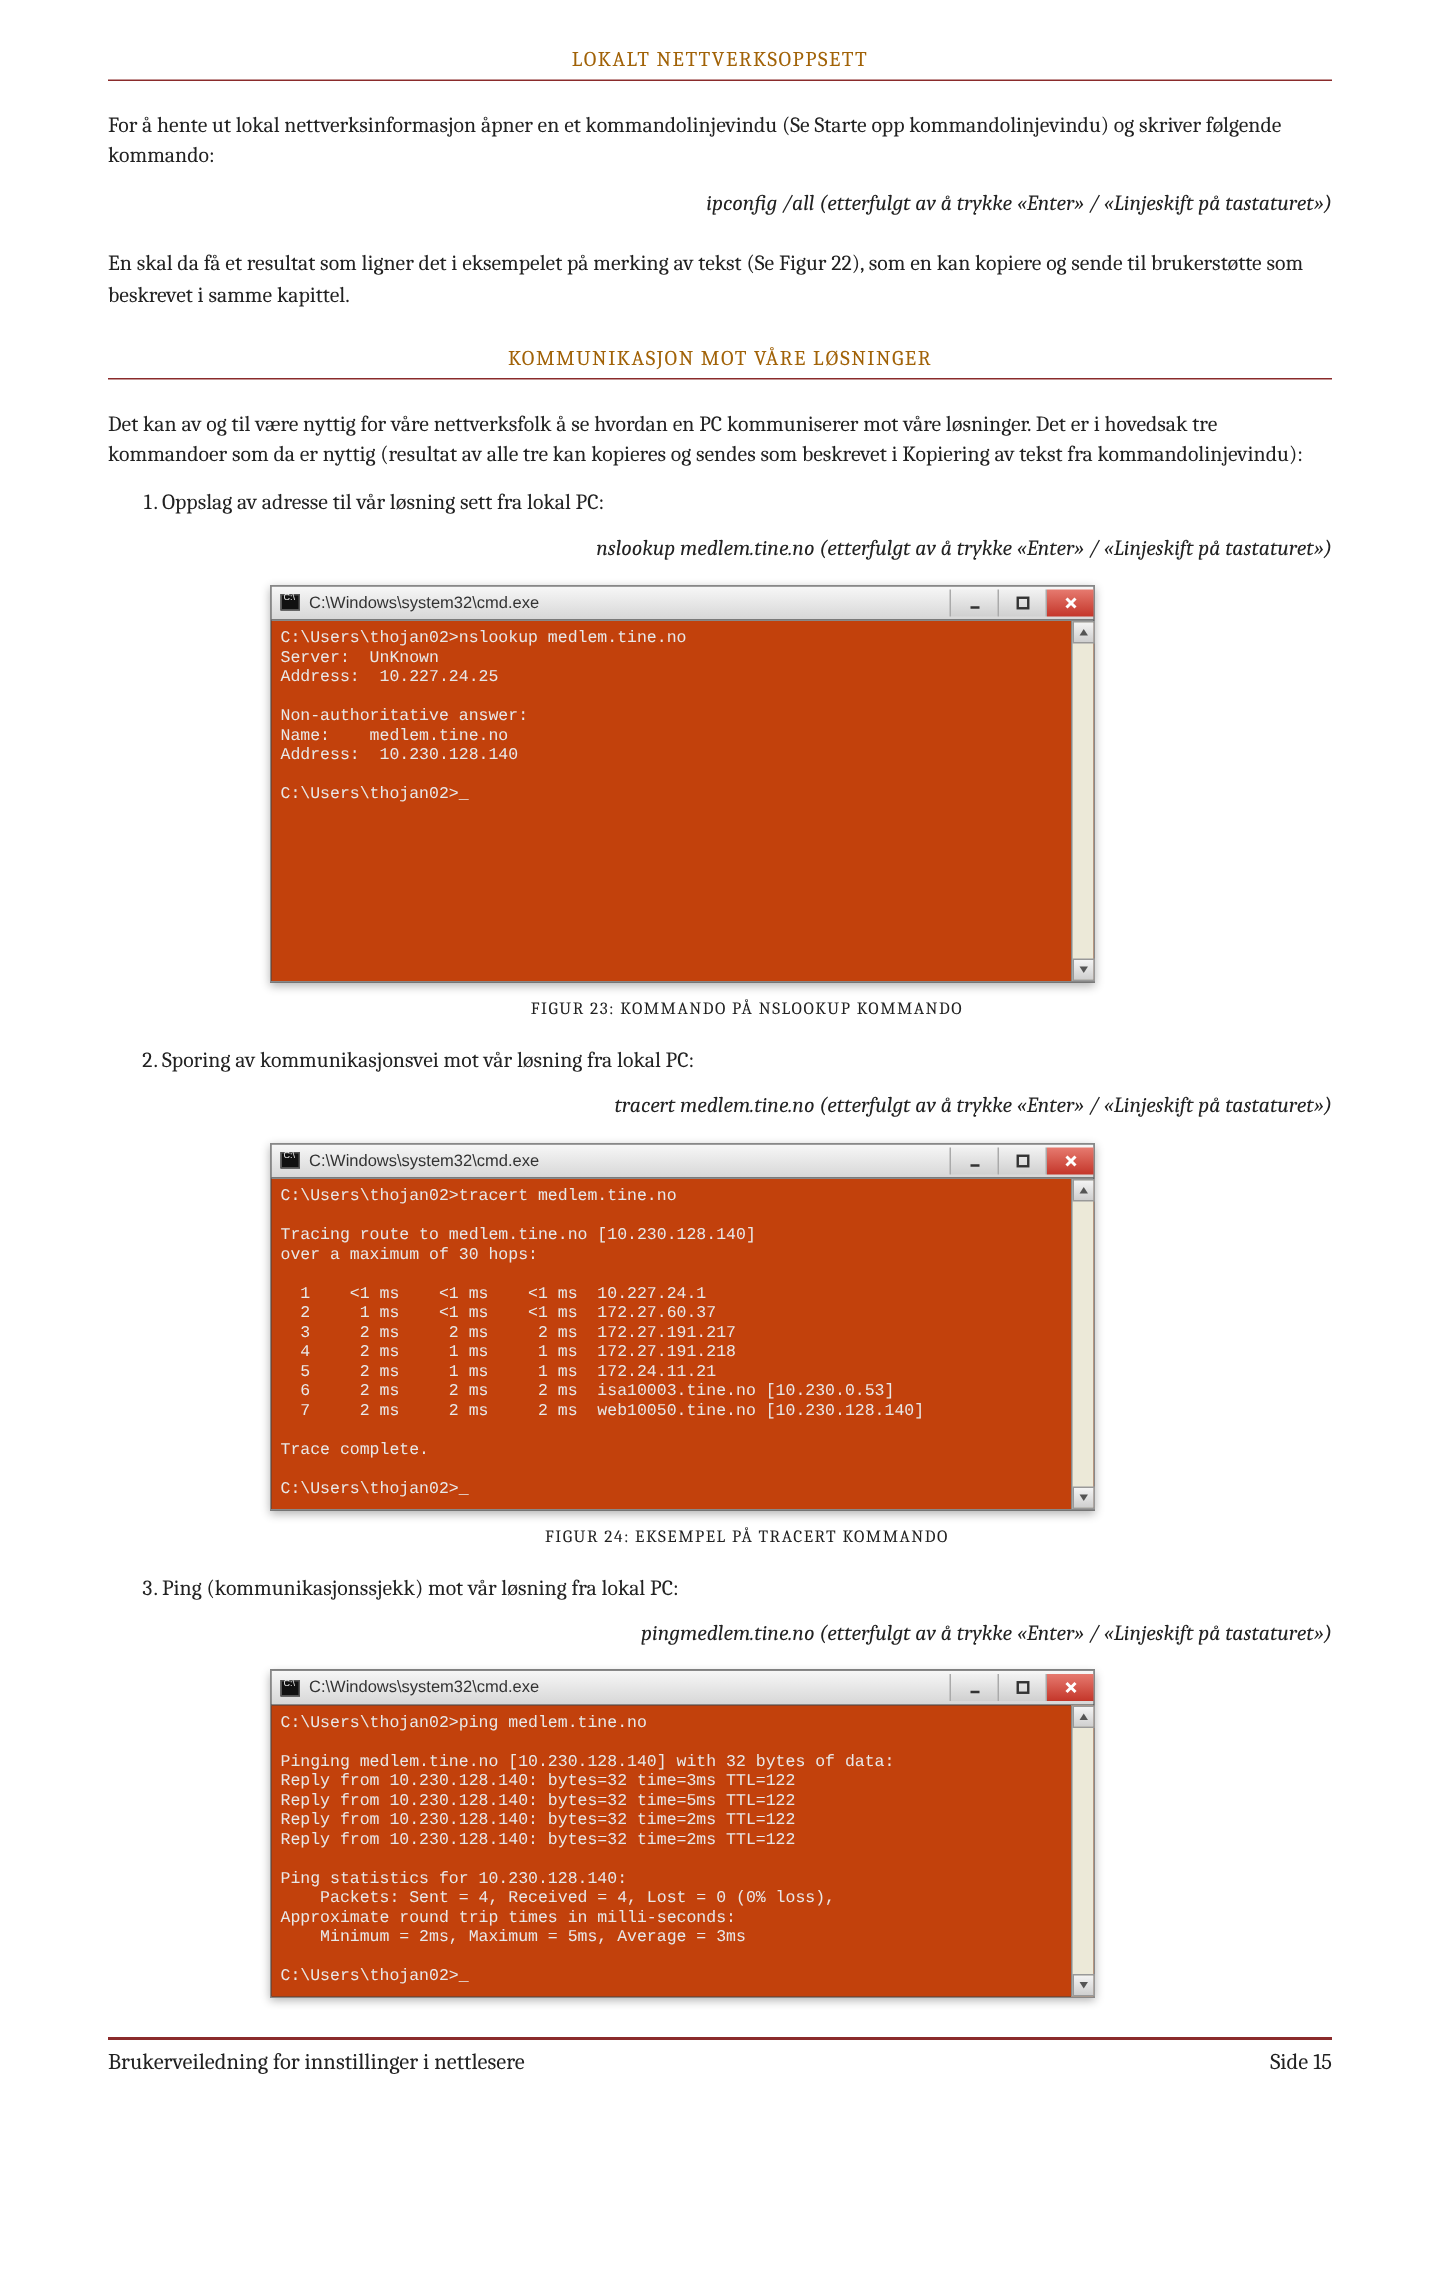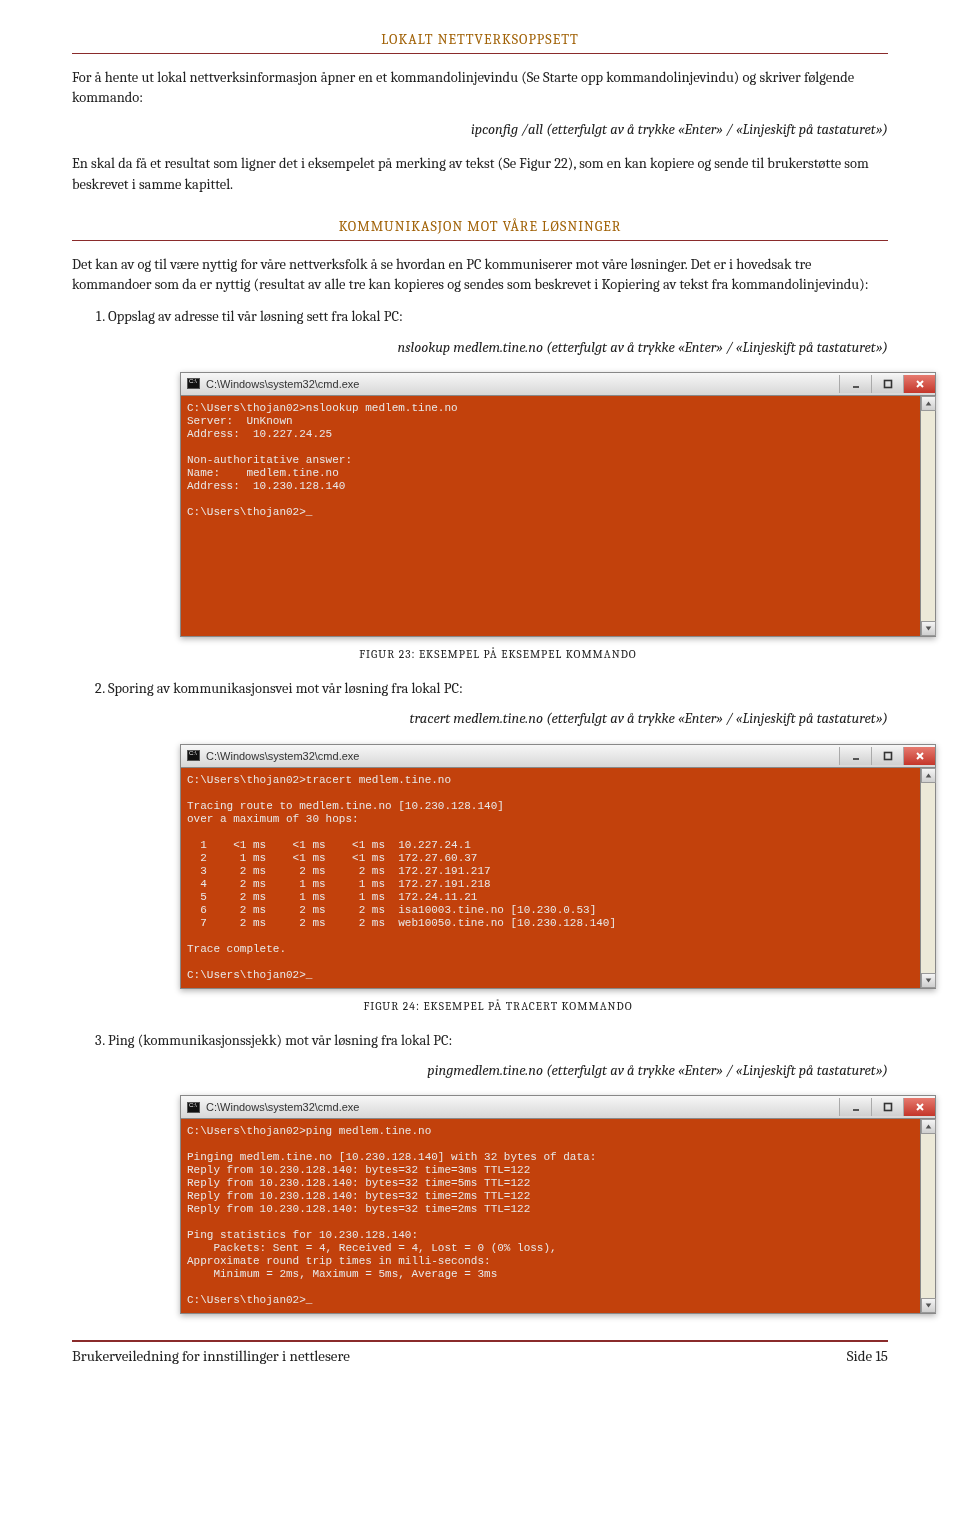--- a/index.html
+++ b/index.html
@@ -16,32 +16,32 @@
     text-align: center;
     color: #a16207;
     letter-spacing: 1px;
     font-size: 14px;
     font-weight: normal;
     border-bottom: 1px solid #8a2b2b;
     padding-bottom: 3px;
     margin-bottom: 14px;
   }
   .section-head.sub { margin-top: 22px; }
-  p { margin: 8px 0 12px 0; }
+  p { margin: 20px 0 12px 0; }
   .indent-cmd {
     font-style: italic;
     margin: 10px 0 14px 72px;
     text-align: right;
   }
   ol { margin: 8px 0 0 36px; }
   ol li { margin-bottom: 8px; }
 
   
   .termwin {
-    width: 756px;
+    width: 550px;
     margin: 4px 0 10px 72px;
     border: 1px solid #888;
     background: #000;
     box-shadow: 0 2px 6px rgba(0,0,0,.3);
   }
   .termwin .titlebar {
     background: linear-gradient(#f7f7f7, #d7d7d7);
     border-bottom: 1px solid #888;
     display: flex;
     align-items: center;
@@ -163,21 +163,21 @@
 Name:    medlem.tine.no
 Address:  10.230.128.140
 
 C:\Users\thojan02&gt;_</span><div class="scrollbar"><div class="sb-btn"><svg viewBox="0 0 10 10">
                 <polygon points="5,2 9,8 1,8"></polygon>
               </svg></div><div class="sb-btn"><svg viewBox="0 0 10 10">
                 <polygon points="1,2 9,2 5,8"></polygon>
               </svg></div></div></div>
     </div>
 
-    <div class="fig-caption">FIGUR 23: EKSEMPEL PÅ EKSEMPEL KOMMANDO</div>
+    <div class="fig-caption">FIGUR 23: KOMMANDO PÅ NSLOOKUP KOMMANDO</div>
   </li>
 
   <li>
     <span>Sporing av kommunikasjonsvei mot vår løsning fra lokal PC:</span>
     <p class="indent-cmd" style="margin-left:36px">tracert medlem.tine.no (etterfulgt av å trykke «Enter» / «Linjeskift på tastaturet»)</p>
 
     <div class="termwin term2">
       <div class="titlebar">
         <div class="left">
           <span class="tb-icon"></span>

